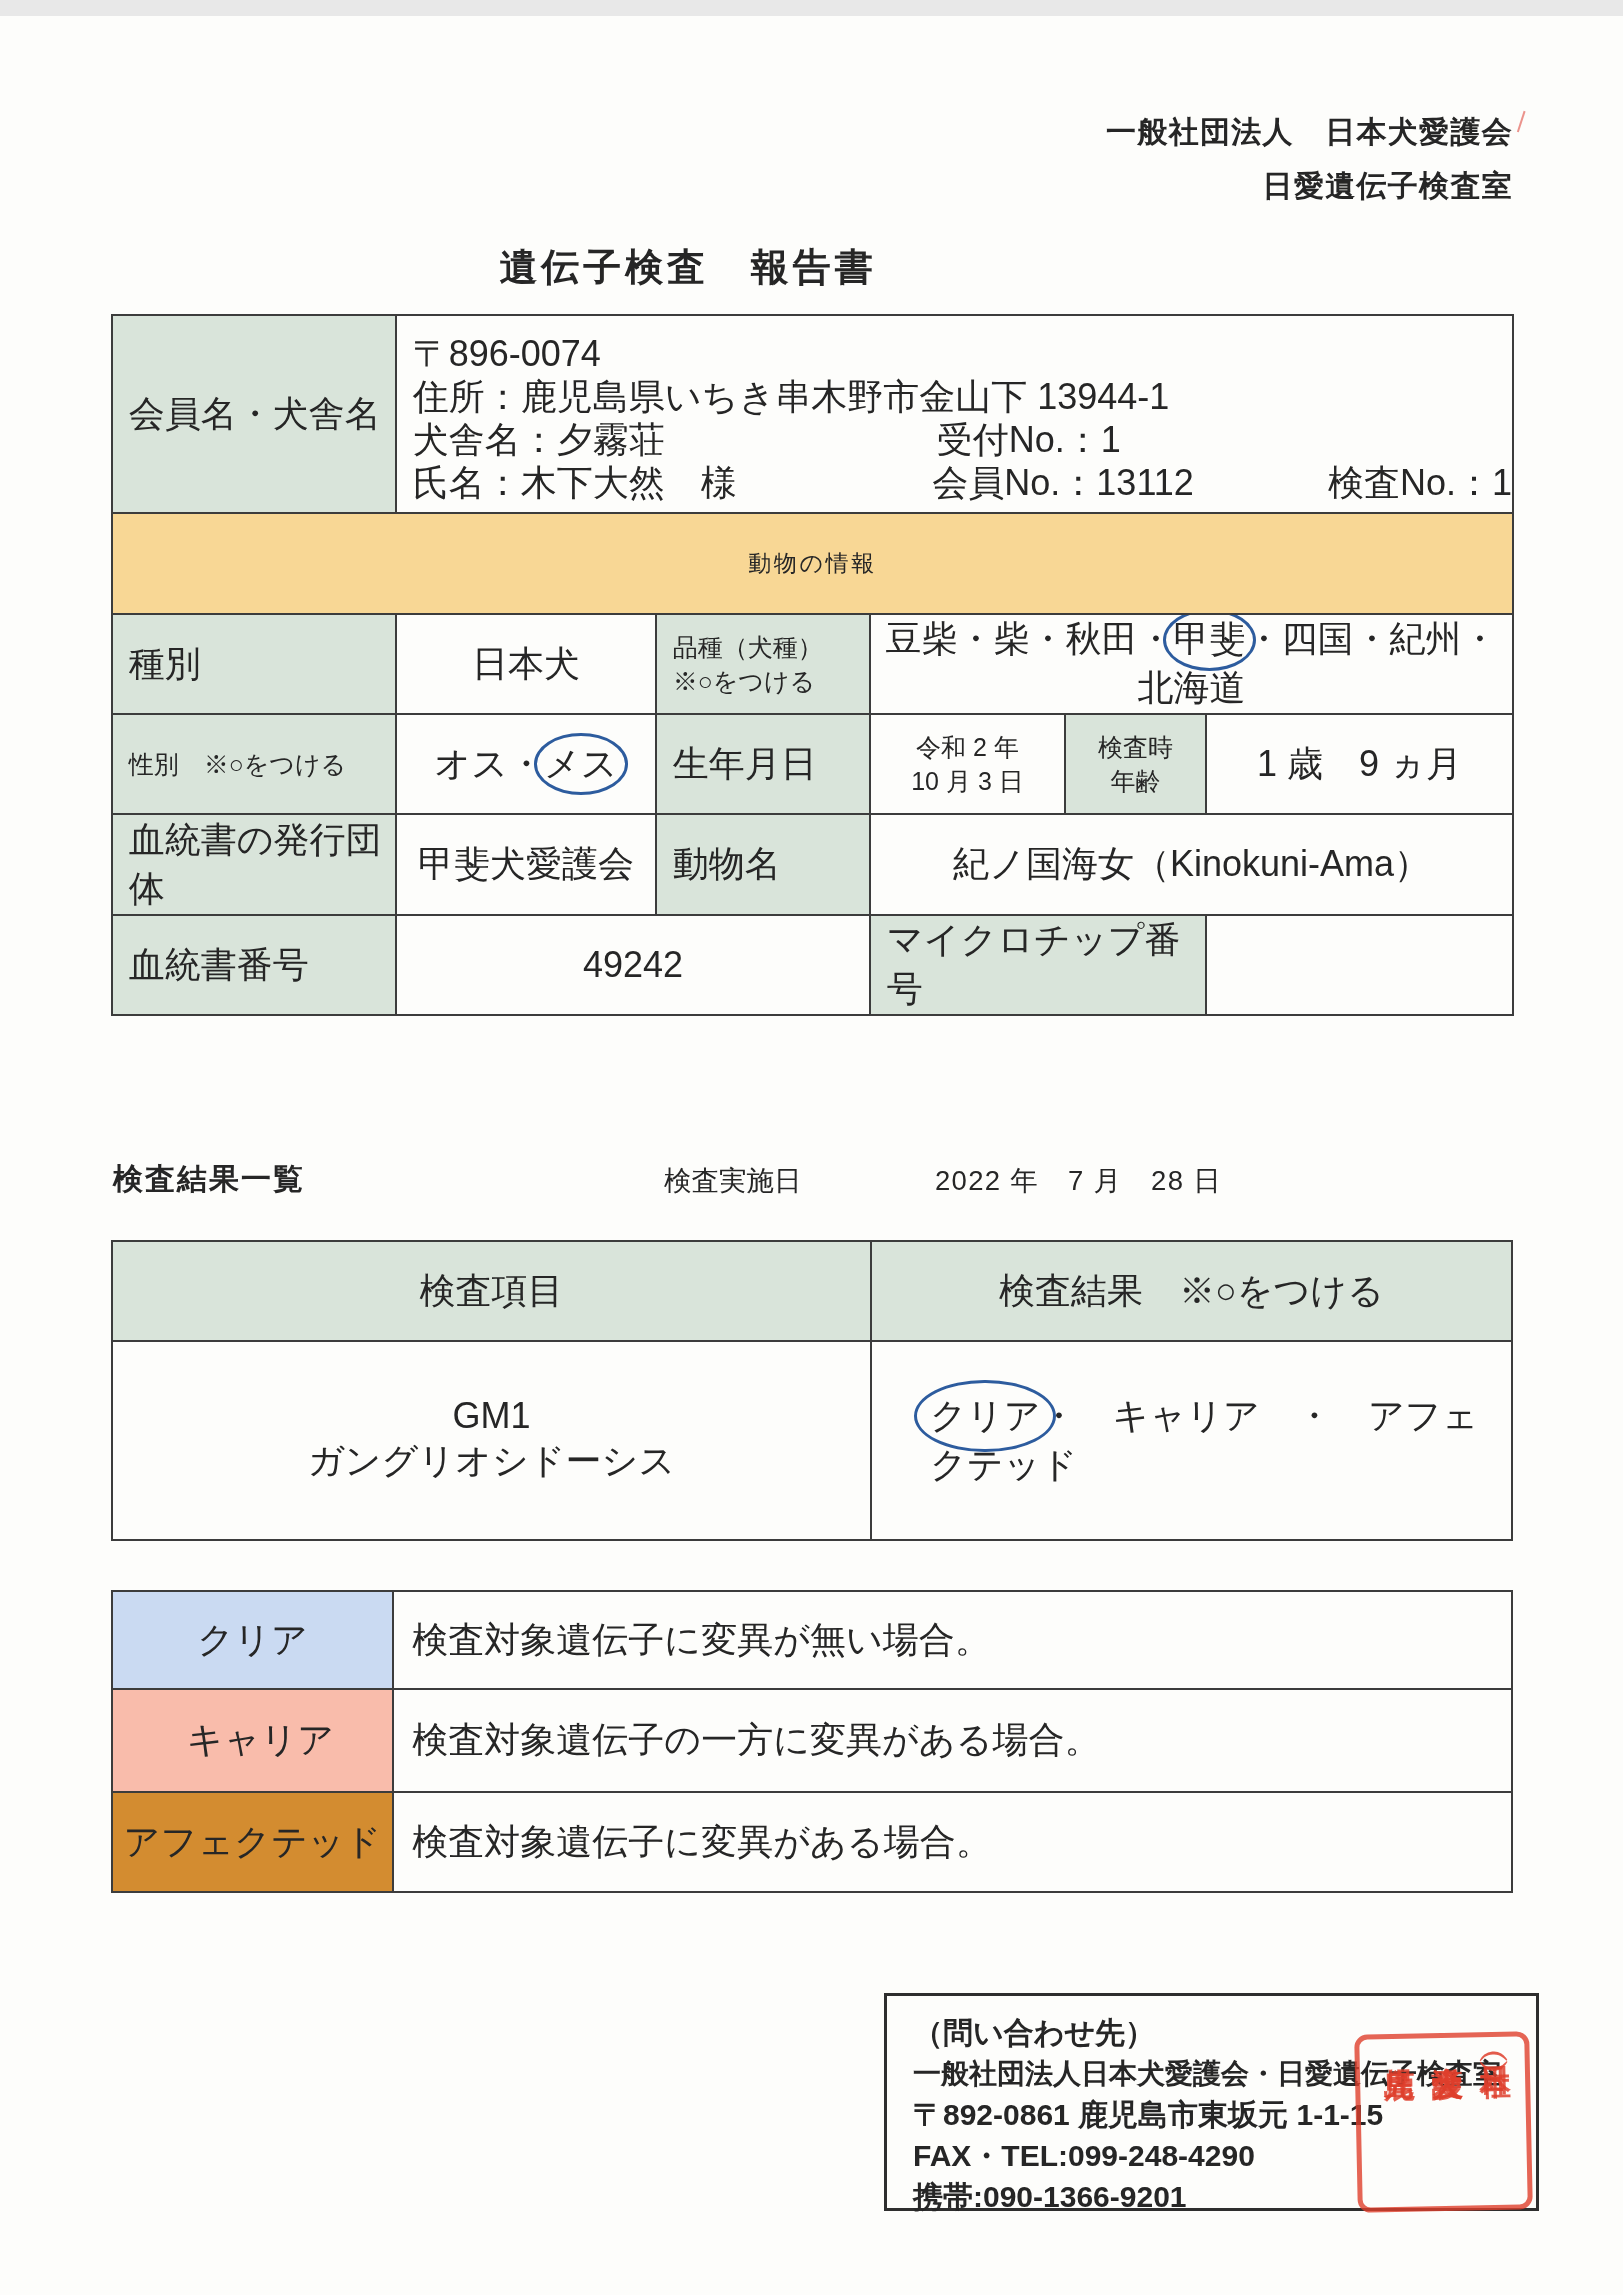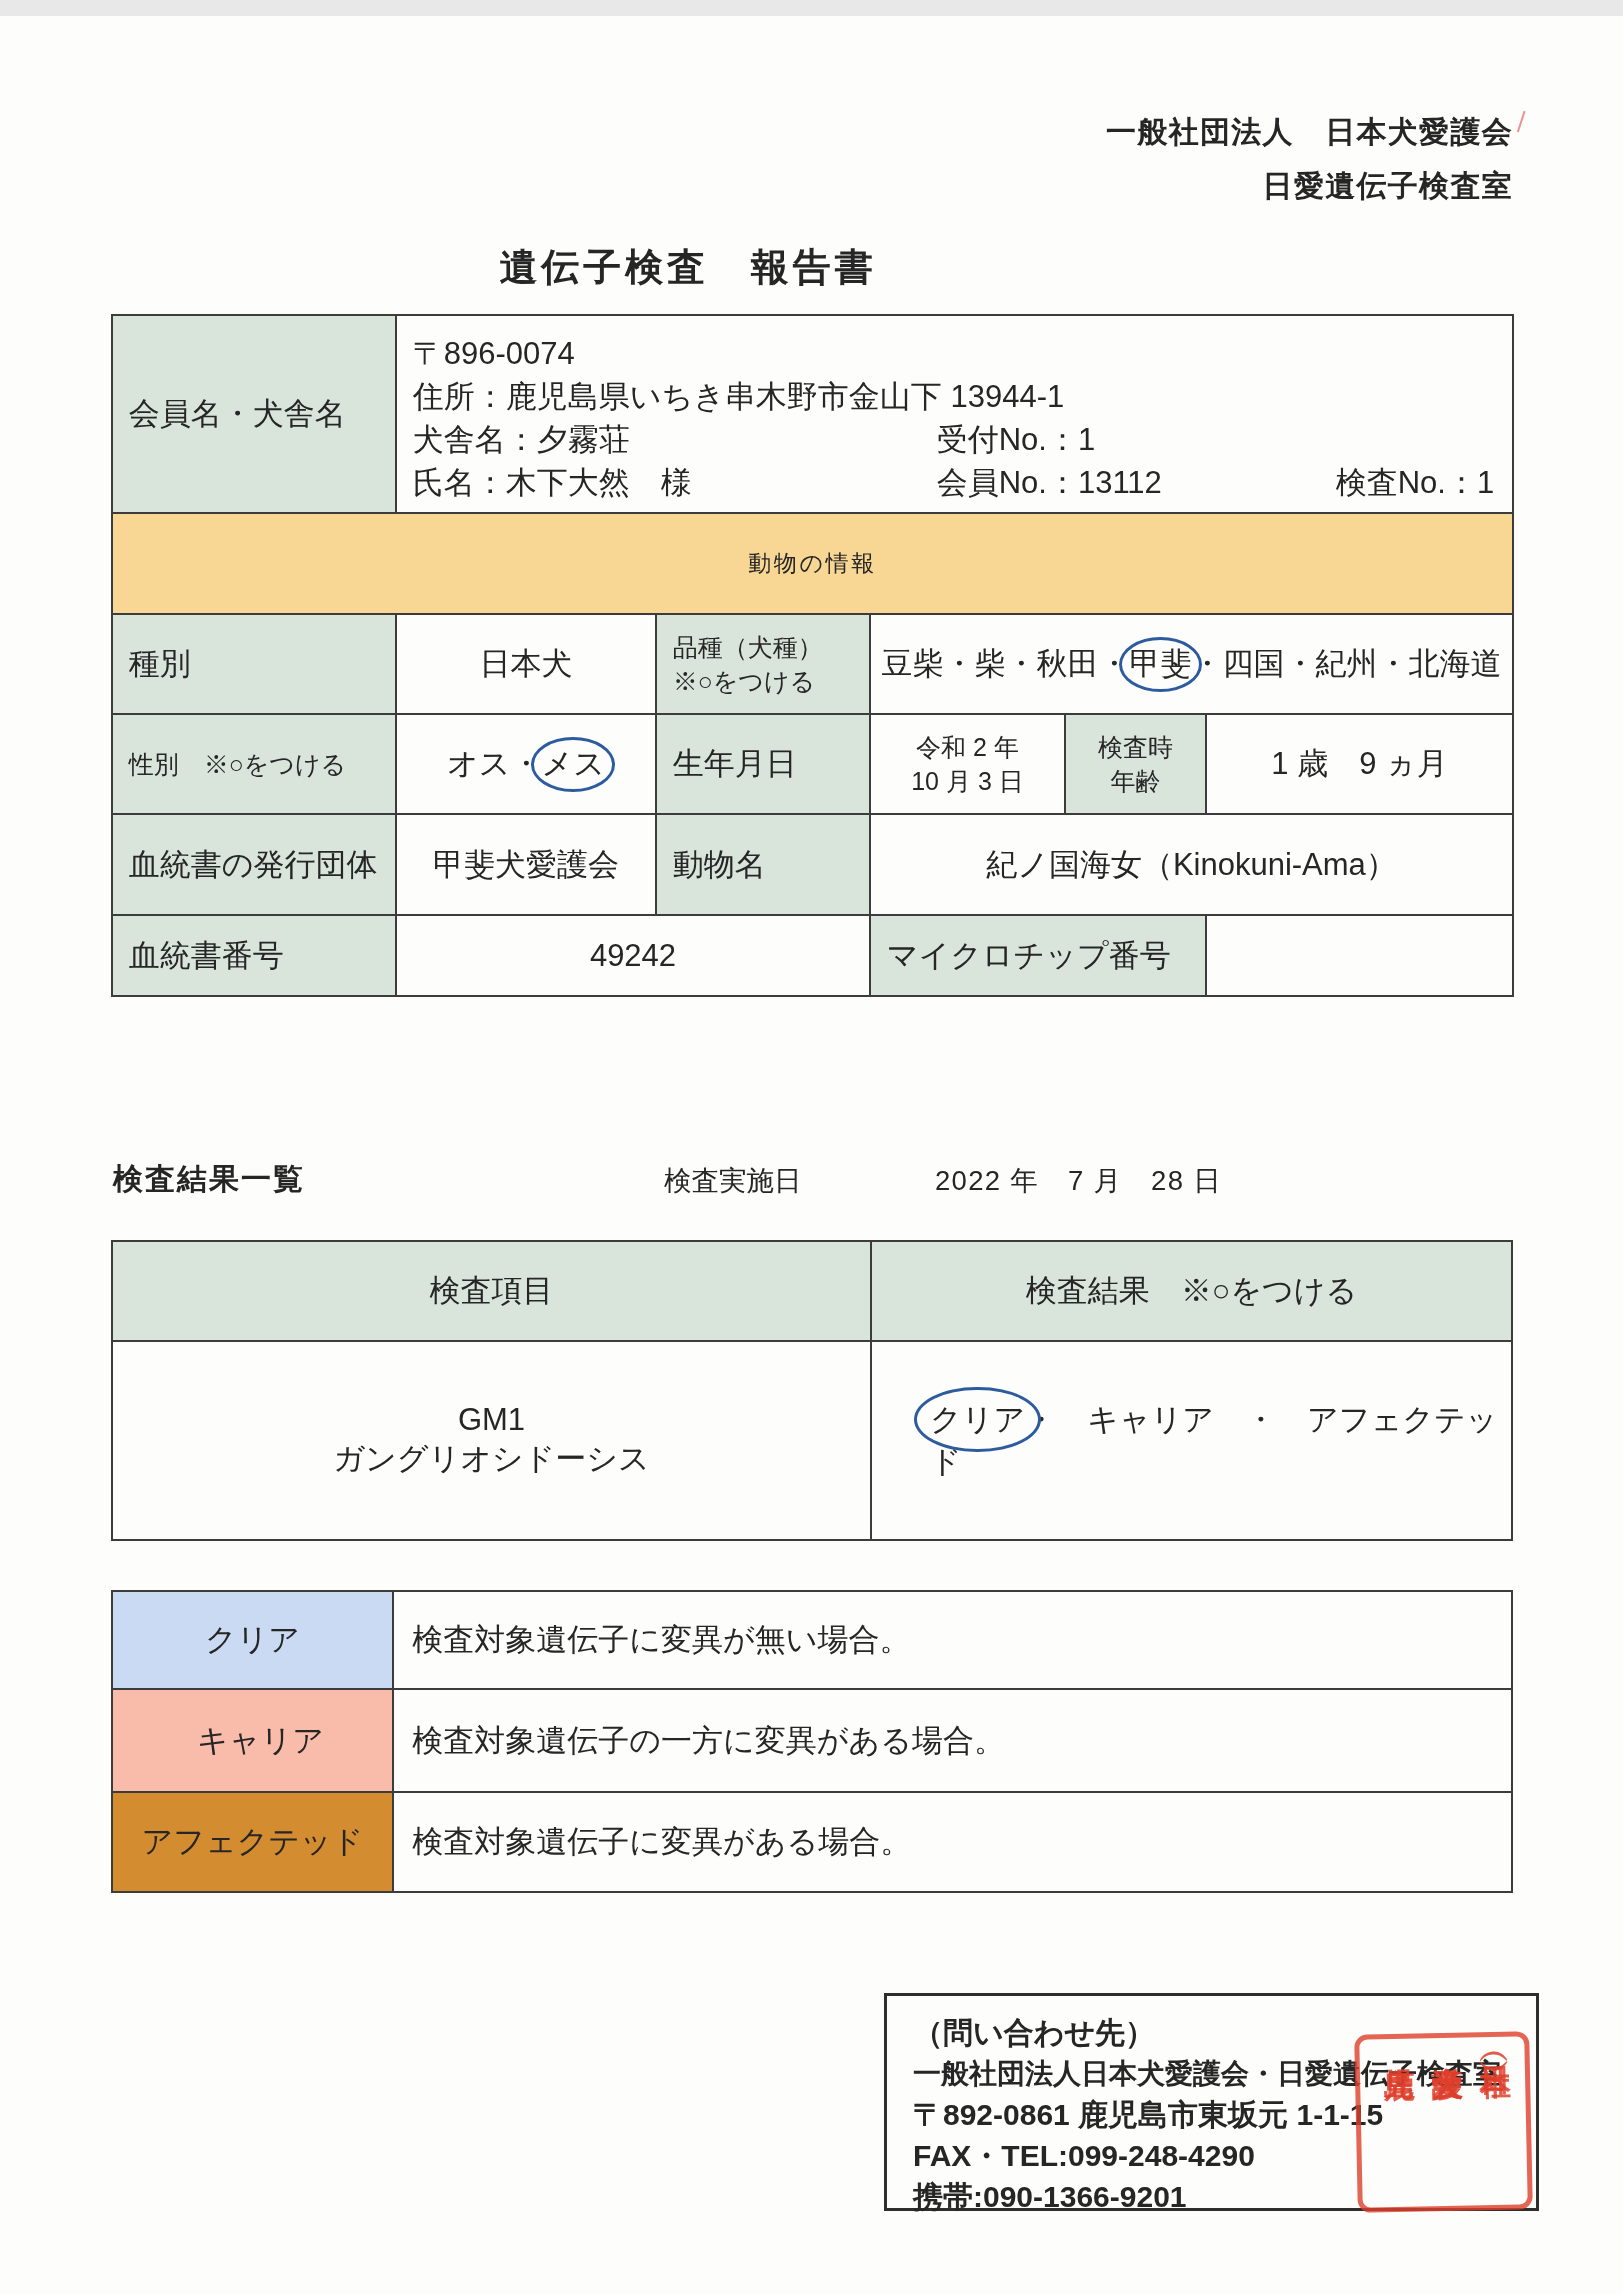--- a/index.html
+++ b/index.html
@@ -21,21 +21,21 @@
     position:absolute; top:96px; right:92px; width:9.2px; height:22px;
     border-left:2.6px solid rgba(220,60,50,.55); transform:rotate(18deg);
   }
   .doc-title{
     position:absolute; top:226px; left:0; width:1376px;
     text-align:center; font-size:38px; font-weight:700; letter-spacing:3.9px;
   }
   
   table{border-collapse:collapse; table-layout:fixed;}
   td{
-    border:2.6px solid #3c3c3c; font-size:31px; color:#262626;
+    border:2.6px solid #3c3c3c; font-size:36px; color:#262626;
     padding:0; vertical-align:middle; box-sizing:border-box;
     overflow:hidden;
   }
   .green{background:#d9e4da;}
   .band-cell{background:#f8d795; text-align:center; font-size:23px; letter-spacing:2.6px;}
   .lab{padding-left:15.7px;}
   .ctr{text-align:center;}
   .small2{font-size:25px; line-height:34px;}
   
   .main-table{position:absolute; left:111px; top:298px; width:1401px;}

